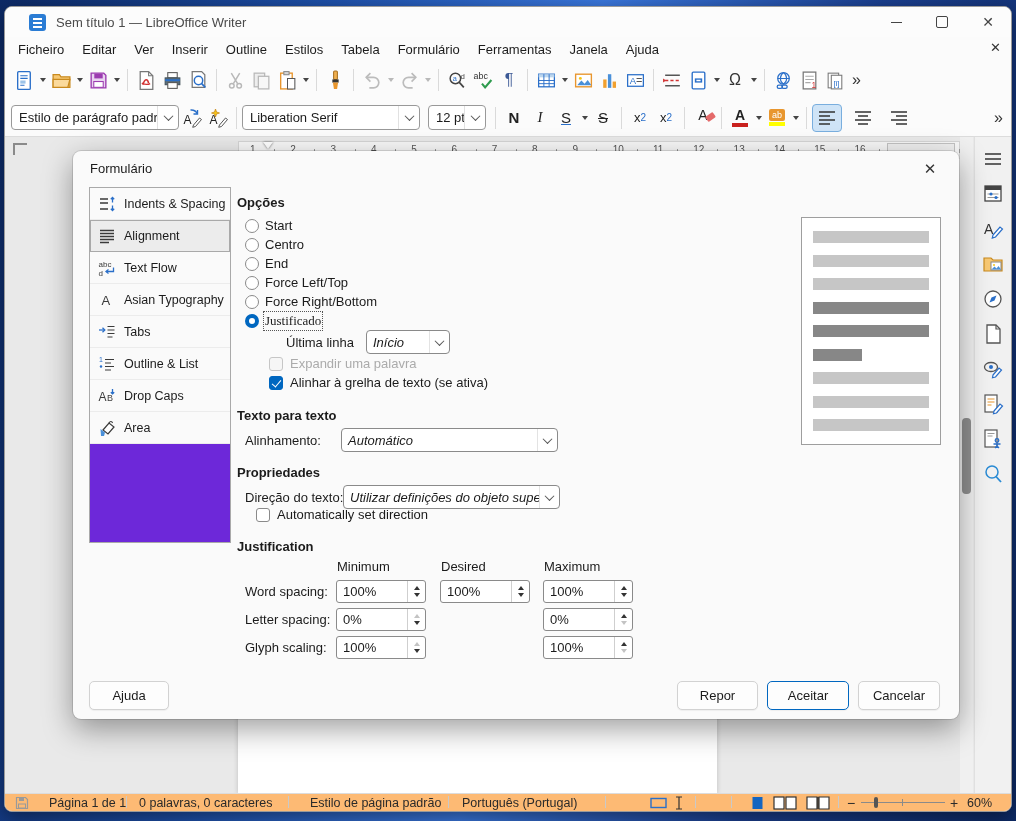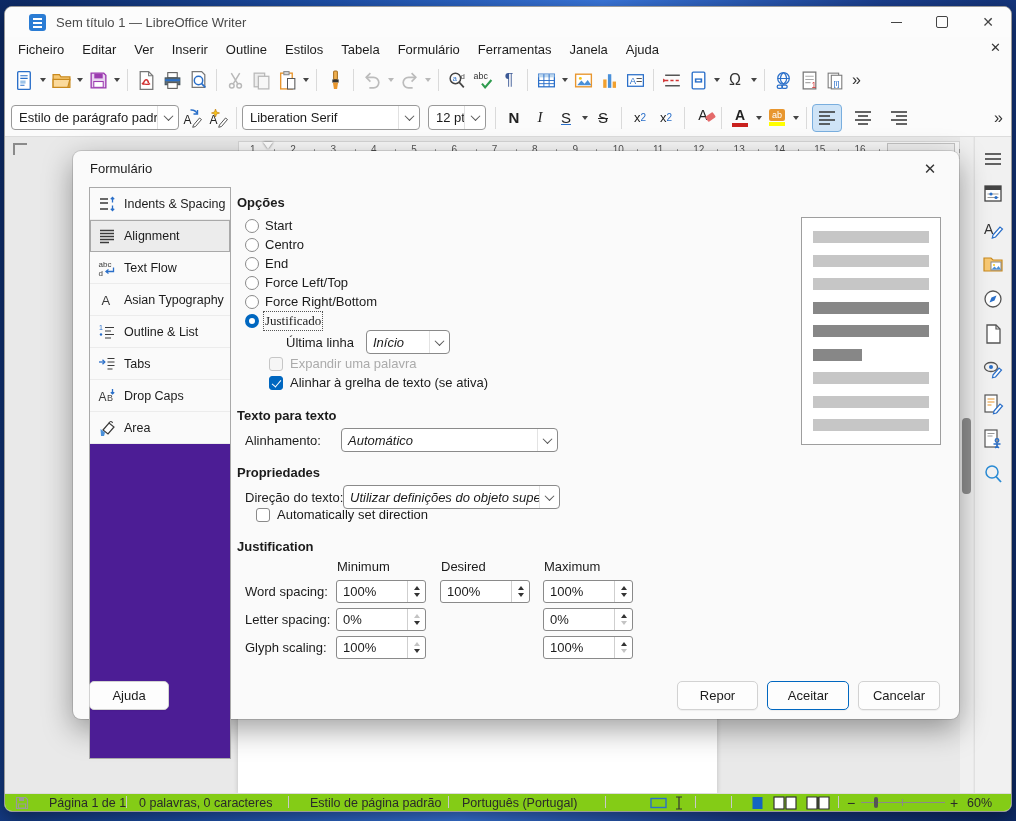--- a/index.html
+++ b/index.html
@@ -58,32 +58,32 @@
   .rmargin{position:absolute;right:4px;top:1px;width:66px;height:13px;border:1px solid #c2c2c2;background:#efefef;}
   .ruler-corner{position:absolute;left:8px;top:6px;width:12px;height:10px;border-left:2px solid #8a8a8a;border-top:2px solid #8a8a8a;}
   .page{position:absolute;left:233px;top:22px;width:479px;bottom:0;background:#fff;box-shadow:0 0 5px rgba(0,0,0,.18);}
   
   .scrollbar{position:absolute;right:38px;top:0;bottom:0;width:13px;background:#f0f0f0;}
   .sb-thumb{position:absolute;left:2px;width:9px;top:281px;height:76px;background:#8f8f8f;border-radius:4px;}
   .sb-hide{position:absolute;right:52px;top:316px;width:0;height:0;border-top:6px solid transparent;border-bottom:6px solid transparent;border-left:6px solid #c0c0c0;}
   .sidebar{position:absolute;right:0;top:0;bottom:0;width:37px;background:#f1f1f1;border-left:1px solid #e0e0e0;display:flex;flex-direction:column;align-items:center;padding-top:8px;box-sizing:border-box;}
   .sbi{width:28px;height:28px;margin-bottom:7px;display:flex;align-items:center;justify-content:center;border-radius:4px;flex:0 0 auto;}
   
-  .statusbar{position:absolute;left:0;bottom:0;right:0;height:17px;background:#84cc16;border-top:1px solid #dcdcdc;font-size:12.5px;color:#2a2a2a;}
+  .statusbar{position:absolute;left:0;bottom:0;right:0;height:17px;background:#fdba74;border-top:1px solid #dcdcdc;font-size:12.5px;color:#2a2a2a;}
   .sb-item{position:absolute;top:1px;height:15px;display:flex;align-items:center;white-space:nowrap;}
   .sb-sep{position:absolute;top:2px;width:1px;height:12px;background:#c9c9c9;}
   .zoom-track{position:absolute;top:8px;height:1px;background:#8a8a8a;}
   .zoom-thumb{position:absolute;top:3px;width:4px;height:11px;background:#555;border-radius:2px;}
   .zoom-detent{position:absolute;top:5px;width:1px;height:7px;background:#8a8a8a;}
   
   .dialog{position:absolute;left:68px;top:14px;width:886px;height:568px;background:#fafafa;border-radius:8px;
           box-shadow:0 10px 30px rgba(0,0,0,.38),0 0 0 1px rgba(0,0,0,.12);font-size:13px;color:#1b1b1b;}
   .dlg-title{position:absolute;left:17px;top:10px;font-size:13px;color:#1b1b1b;}
   .dlg-close{position:absolute;right:16px;top:6px;width:26px;height:24px;display:flex;align-items:center;justify-content:center;font-size:15px;color:#333;}
-  .tablist{position:absolute;left:16px;top:36px;width:142px;height:572px;background:#4c1d95;border:1px solid #a9a9a9;box-sizing:border-box;}
+  .tablist{position:absolute;left:16px;top:36px;width:142px;height:356px;background:#6d28d9;border:1px solid #a9a9a9;box-sizing:border-box;}
   .tabrow{height:32px;display:flex;align-items:center;border-bottom:1px solid #ececec;box-sizing:border-box;background:#fafafa;}
   .tabrow .ticon{width:22px;height:22px;margin:0 6px 0 6px;display:flex;align-items:center;justify-content:center;flex:0 0 auto;}
   .tabrow .tlabel{font-size:12.5px;color:#1b1b1b;white-space:nowrap;}
   .tabrow.selected{background:#ececec;outline:1px solid #a9a9a9;outline-offset:-1px;}
   .heading{position:absolute;font-weight:bold;font-size:13px;color:#1b1b1b;}
   .radio{position:absolute;width:14px;height:14px;border-radius:50%;border:1px solid #8a8a8a;background:#fff;box-sizing:border-box;}
   .radio.sel{border:4.5px solid #0067c0;}
   .rlabel{position:absolute;font-size:13px;color:#1b1b1b;white-space:nowrap;}
   .rlabel.focus{outline:1px dotted #555;outline-offset:1px;}
   .cbox{position:absolute;width:14px;height:14px;border:1px solid #8a8a8a;border-radius:3px;background:#fff;box-sizing:border-box;}
@@ -581,36 +581,36 @@
           <span class="ticon">
               <svg width="20" height="20" viewBox="0 0 20 20">
                 <text x="4.5" y="15" font-size="13" fill="#3a3a3a">A</text>
               </svg>
             </span>
           <span class="tlabel">Asian Typography</span>
         </div>
         <div class="tabrow">
           <span class="ticon">
               <svg width="20" height="20" viewBox="0 0 20 20">
+                <path d="M2 8h5.5" stroke="#2a6fc9" stroke-width="1.3"></path>
+                <path d="M5.5 5.8l2.3 2.2-2.3 2.2" fill="none" stroke="#2a6fc9" stroke-width="1.3"></path>
+                <path d="M10.5 4.5h7M10.5 8h7M10.5 11.5h7M10.5 15h5" stroke="#3a3a3a" stroke-width="1.2"></path>
+              </svg>
+            </span>
+          <span class="tlabel">Tabs</span>
+        </div>
+        <div class="tabrow">
+          <span class="ticon">
+              <svg width="20" height="20" viewBox="0 0 20 20">
                 <text x="2" y="8" font-size="7" fill="#2a6fc9">1</text>
                 <circle cx="4" cy="12.5" r="1.2" fill="#2a6fc9"></circle>
                 <path d="M8 5.5h9M8 9h6M8 12.5h9M8 16h6" stroke="#3a3a3a" stroke-width="1.2"></path>
               </svg>
             </span>
           <span class="tlabel">Outline &amp; List</span>
-        </div>
-        <div class="tabrow">
-          <span class="ticon">
-              <svg width="20" height="20" viewBox="0 0 20 20">
-                <path d="M2 8h5.5" stroke="#2a6fc9" stroke-width="1.3"></path>
-                <path d="M5.5 5.8l2.3 2.2-2.3 2.2" fill="none" stroke="#2a6fc9" stroke-width="1.3"></path>
-                <path d="M10.5 4.5h7M10.5 8h7M10.5 11.5h7M10.5 15h5" stroke="#3a3a3a" stroke-width="1.2"></path>
-              </svg>
-            </span>
-          <span class="tlabel">Tabs</span>
         </div>
         <div class="tabrow">
           <span class="ticon">
               <svg width="20" height="20" viewBox="0 0 20 20">
                 <text x="1.5" y="14.5" font-size="12" fill="#3a3a3a">A</text>
                 <text x="10" y="14.5" font-size="9" fill="#3a3a3a">B</text>
                 <path d="M15.5 3v5M13.8 6.2l1.7 1.7 1.7-1.7" fill="none" stroke="#2a6fc9" stroke-width="1.3"></path>
               </svg>
             </span>
           <span class="tlabel">Drop Caps</span>

